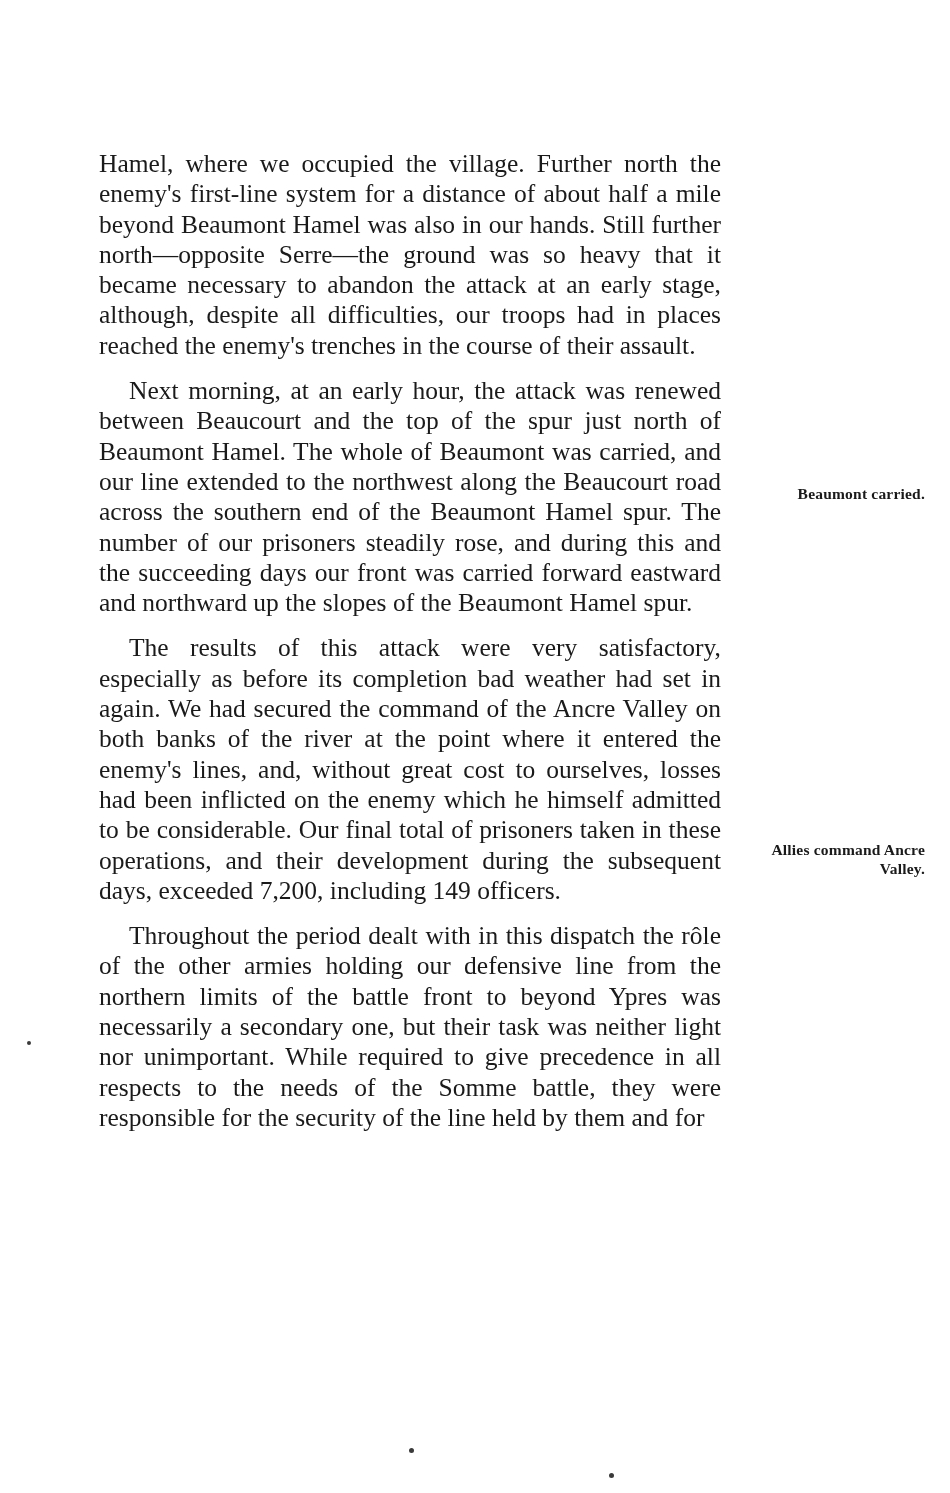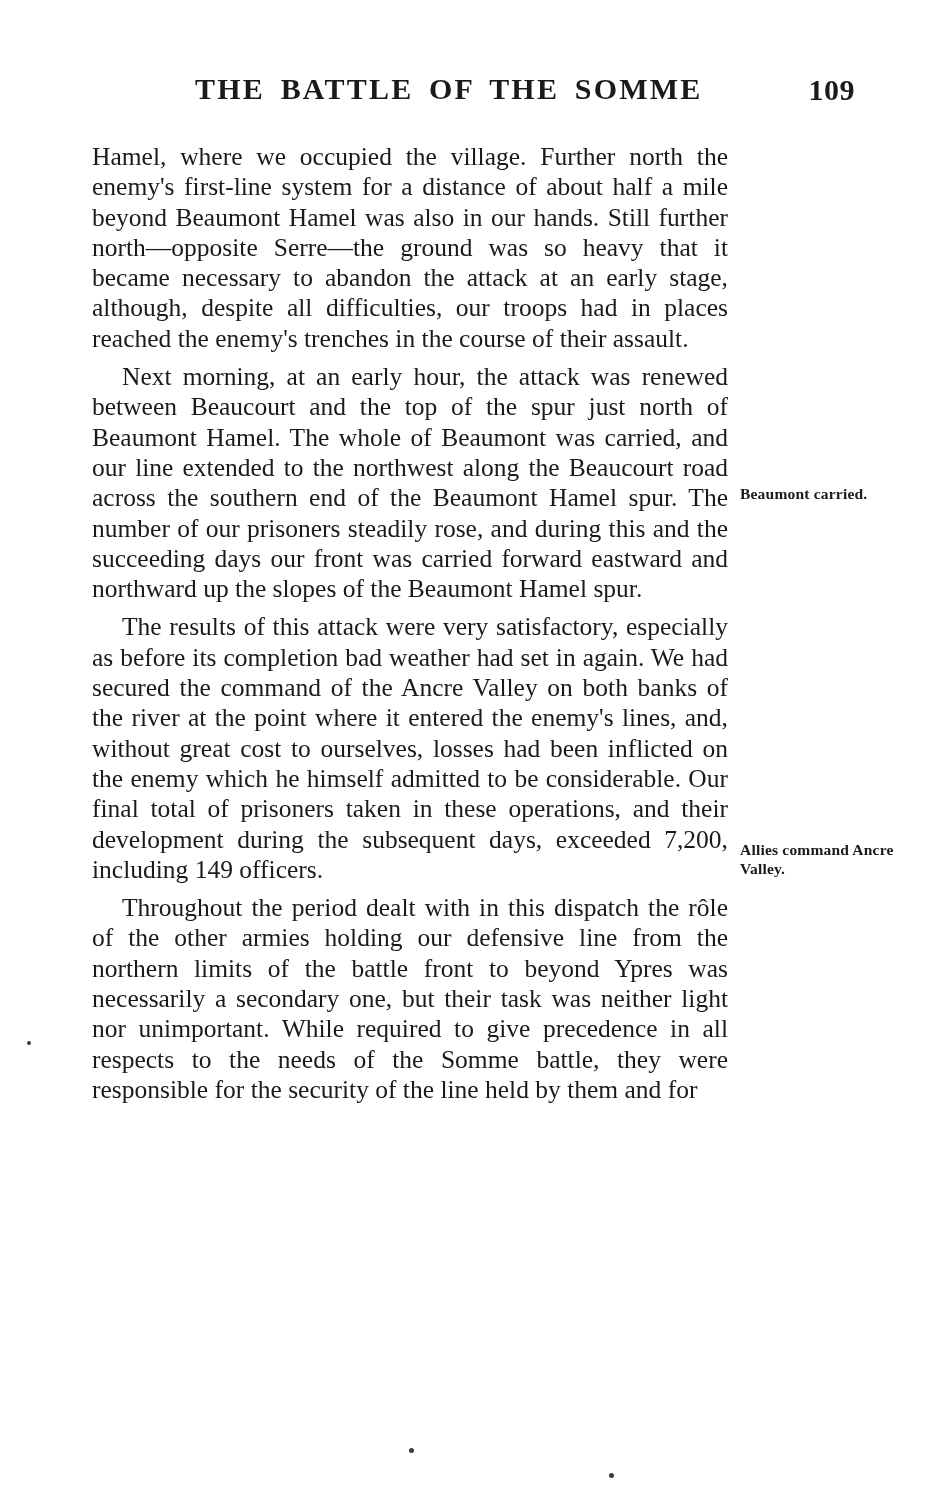--- a/index.html
+++ b/index.html
@@ -44,21 +44,21 @@
     font-weight: bold;
     letter-spacing: 0.5px;
   }
   .textblock {
     position: absolute;
     left: 84px;
     top: 134px;
     width: 652px;
   }
   p.para {
-    margin: 8px;
+    margin: 15px;
     font-size: 25.5px;
     line-height: 30.3px;
     text-align: justify;
     text-justify: inter-word;
     -webkit-hyphens: none;
     hyphens: none;
   }
   p.para.indent {
     text-indent: 30px;
     font-family: Liberation Serif, serif;
@@ -71,20 +71,21 @@
   }
   .sidenote {
     position: absolute;
     font-family: "Liberation Serif", serif;
     font-size: 15.5px;
     line-height: 19px;
     font-weight: bold;
     letter-spacing: 0.2px;
     color: #1a1a1a;
     width: 185px;
+    text-align: right;
   }
   .sn-1 { top: 350px; }
   .sn-2 { top: 706px; }
   .dot-left {
     position: absolute;
     left: 27px;
     top: 1041px;
     width: 4px;
     height: 4px;
     background: #3a3a3a;
@@ -107,24 +108,20 @@
     height: 5px;
     background: #3a3a3a;
     border-radius: 50%;
   }
 </style>
 </head>
 <body>
 
 <div class="page">
 
-  <div class="running-head">
-    <div class="head-title">THE BATTLE OF THE SOMME</div>
-    <div class="head-folio">109</div>
-  </div>
 
   <div class="textblock">
     <p class="para">Hamel, where we occupied the village. Further north the enemy's first-line system for a distance of about half a mile beyond Beaumont Hamel was also in our hands. Still further north—opposite Serre—the ground was so heavy that it became necessary to abandon the attack at an early stage, although, despite all difficulties, our troops had in places reached the enemy's trenches in the course of their assault.</p>
     <p class="para indent">Next morning, at an early hour, the attack was renewed between Beaucourt and the top of the spur just north of Beaumont Hamel. The whole of Beaumont was carried, and our line extended to the northwest along the Beaucourt road across the southern end of the Beaumont Hamel spur. The number of our prisoners steadily rose, and during this and the succeeding days our front was carried forward eastward and northward up the slopes of the Beaumont Hamel spur.</p>
     <p class="para indent">The results of this attack were very satisfactory, especially as before its completion bad weather had set in again. We had secured the command of the Ancre Valley on both banks of the river at the point where it entered the enemy's lines, and, without great cost to ourselves, losses had been inflicted on the enemy which he himself admitted to be considerable. Our final total of prisoners taken in these operations, and their development during the subsequent days, exceeded 7,200, including 149 officers.</p>
     <p class="para indent">Throughout the period dealt with in this dispatch the rôle of the other armies holding our defensive line from the northern limits of the battle front to beyond Ypres was necessarily a secondary one, but their task was neither light nor unimportant. While required to give precedence in all respects to the needs of the Somme battle, they were responsible for the security of the line held by them and for</p>
   </div>
 
   <div class="sidenotes">
     <div class="sidenote sn-1">Beaumont carried.</div>

